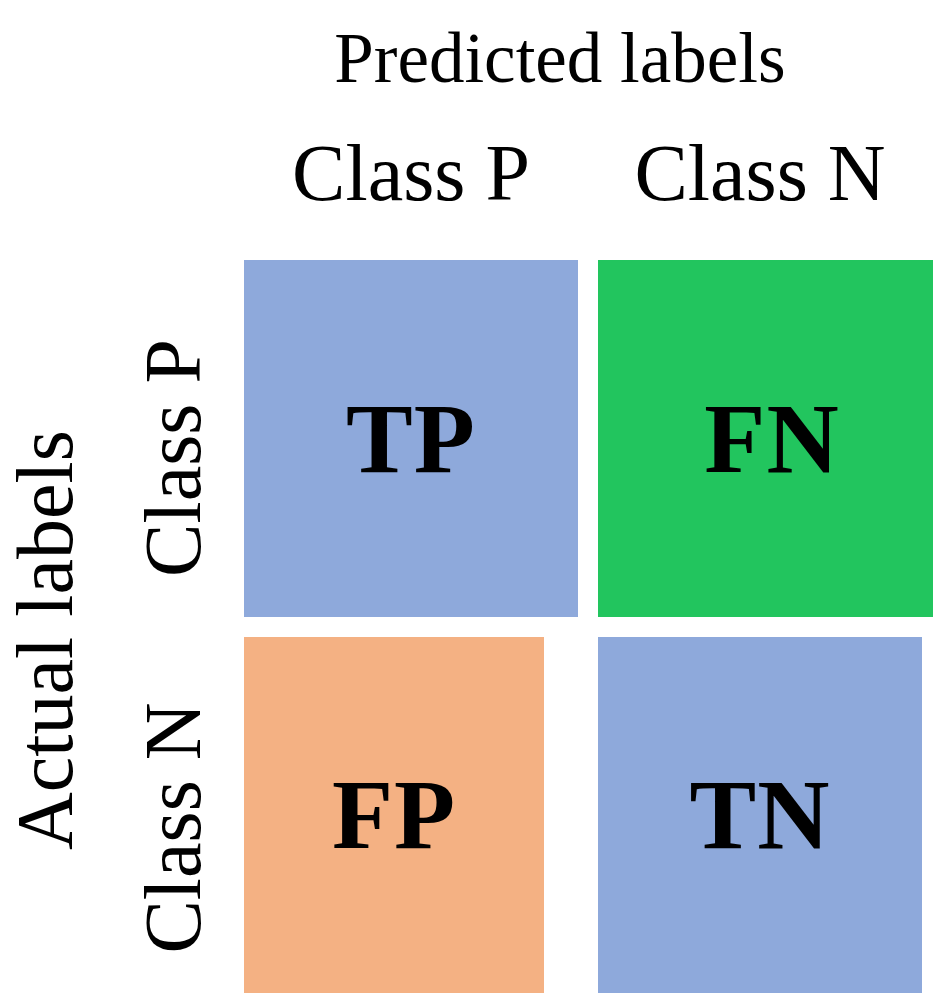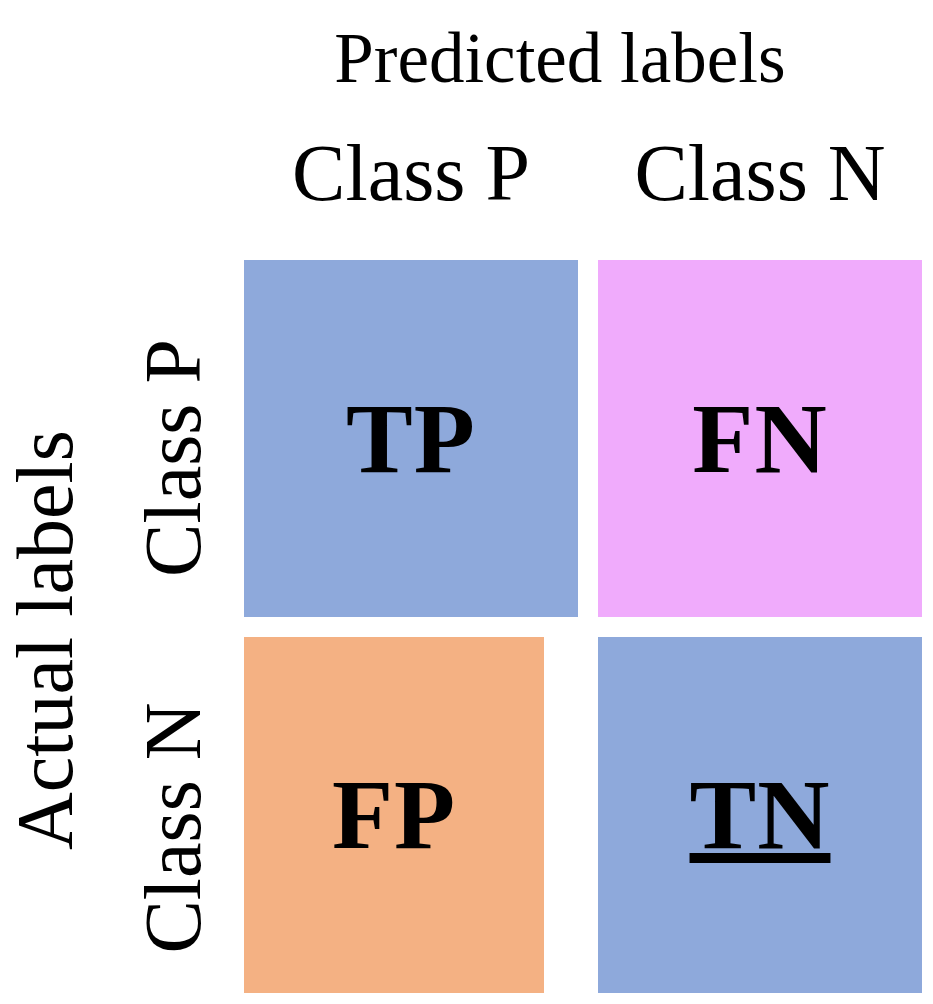--- a/index.html
+++ b/index.html
@@ -62,40 +62,40 @@
     align-items: center;
     justify-content: center;
     font-size: 100px;
     font-weight: bold;
     line-height: 1;
     letter-spacing: 1px;
   }
   .cell-tp { left: 244px; top: 260px; width: 334px; height: 357px; text-align: right; }
   .cell-fn { left: 598px; top: 260px; width: 324px; height: 357px; }
   .cell-fp { left: 244px; top: 637px; width: 300px; height: 356px; }
-  .cell-tn { left: 598px; top: 637px; width: 324px; height: 356px; text-decoration: underline; }
+  .cell-tn { left: 598px; top: 637px; width: 324px; height: 356px; }
 </style>
 </head>
 <body>
 
 <div class="figure">
 
   <div class="axis-title-top">Predicted labels</div>
 
   <div class="col-header col-p">Class P</div>
 
   <div class="col-header col-n">Class N</div>
 
   <div class="vlabel axis-title-left">Actual labels</div>
 
   <div class="vlabel row-header-p">Class P</div>
 
   <div class="vlabel row-header-n">Class N</div>
 
   <div class="cell cell-tp" style="background: rgb(142, 169, 219);">TP</div>
 
-  <div class="cell cell-fn" style="background: #f0abfc;">FN</div>
+  <div class="cell cell-fn" style="background: #22c55e; padding-left: 12px;">FN</div>
 
   <div class="cell cell-fp" style="background: rgb(244, 177, 131);">FP</div>
 
   <div class="cell cell-tn" style="background: rgb(142, 169, 219);">TN</div>
 
 </div>
 
 </body></html>

